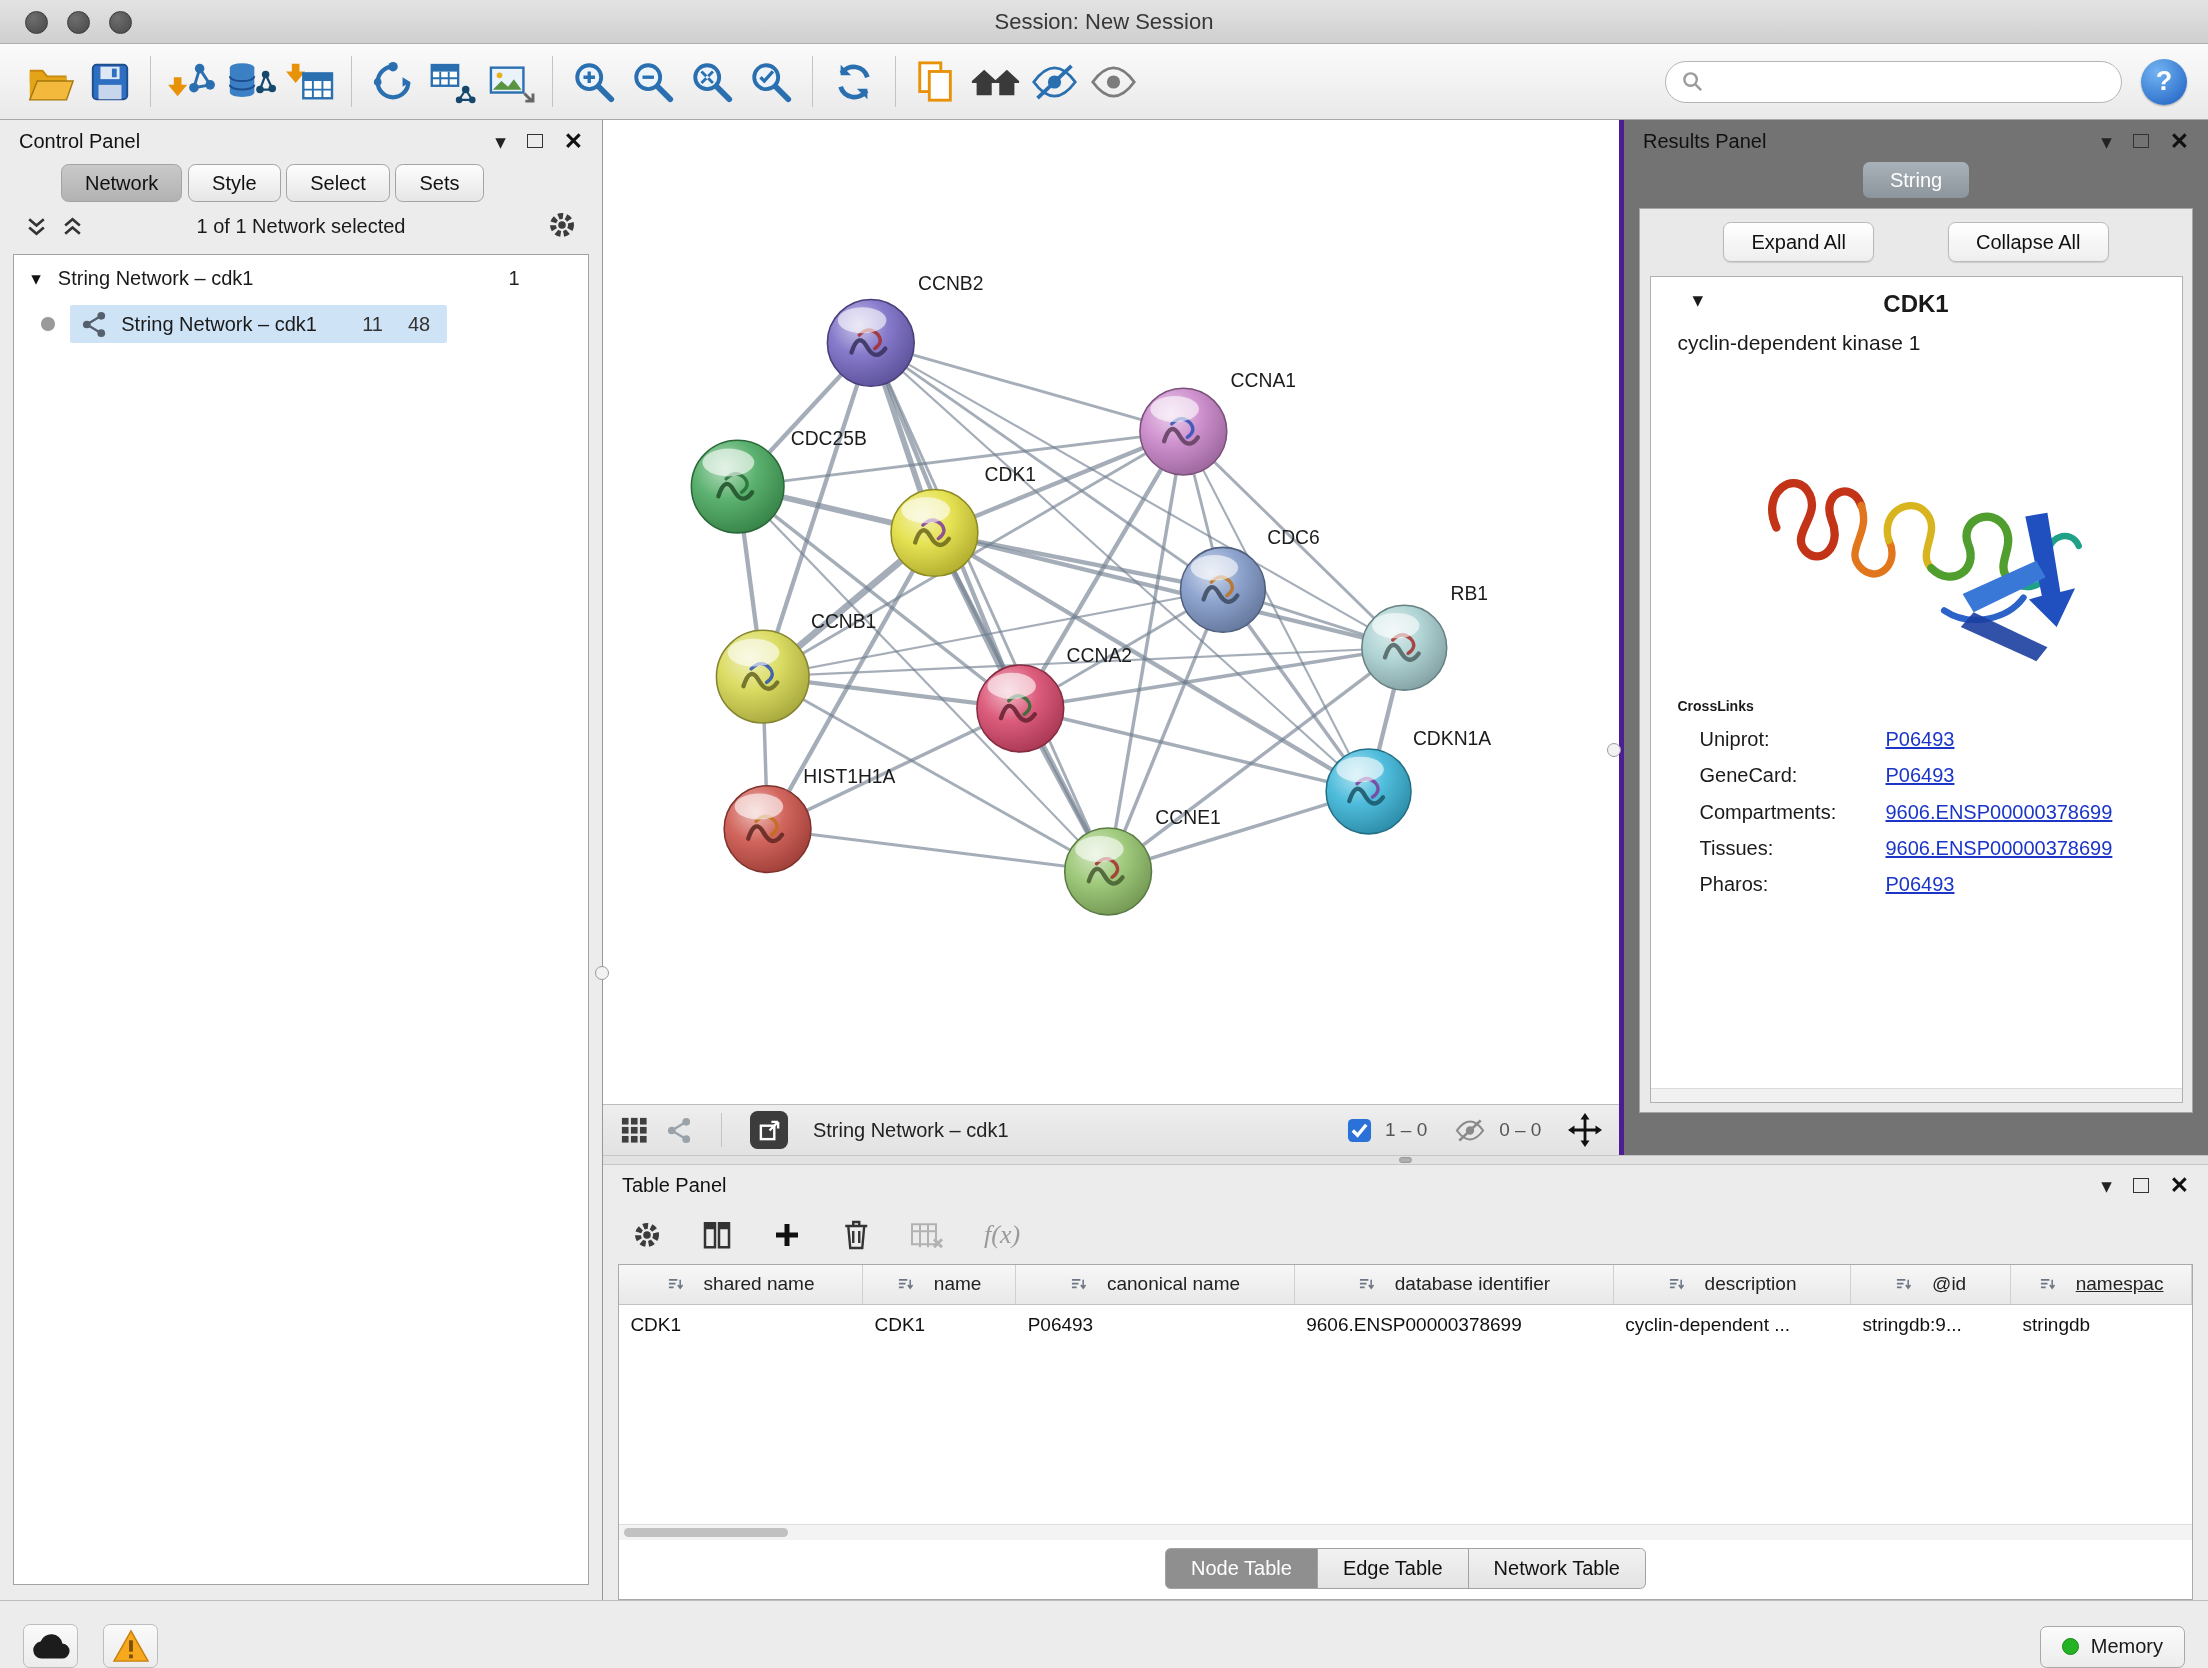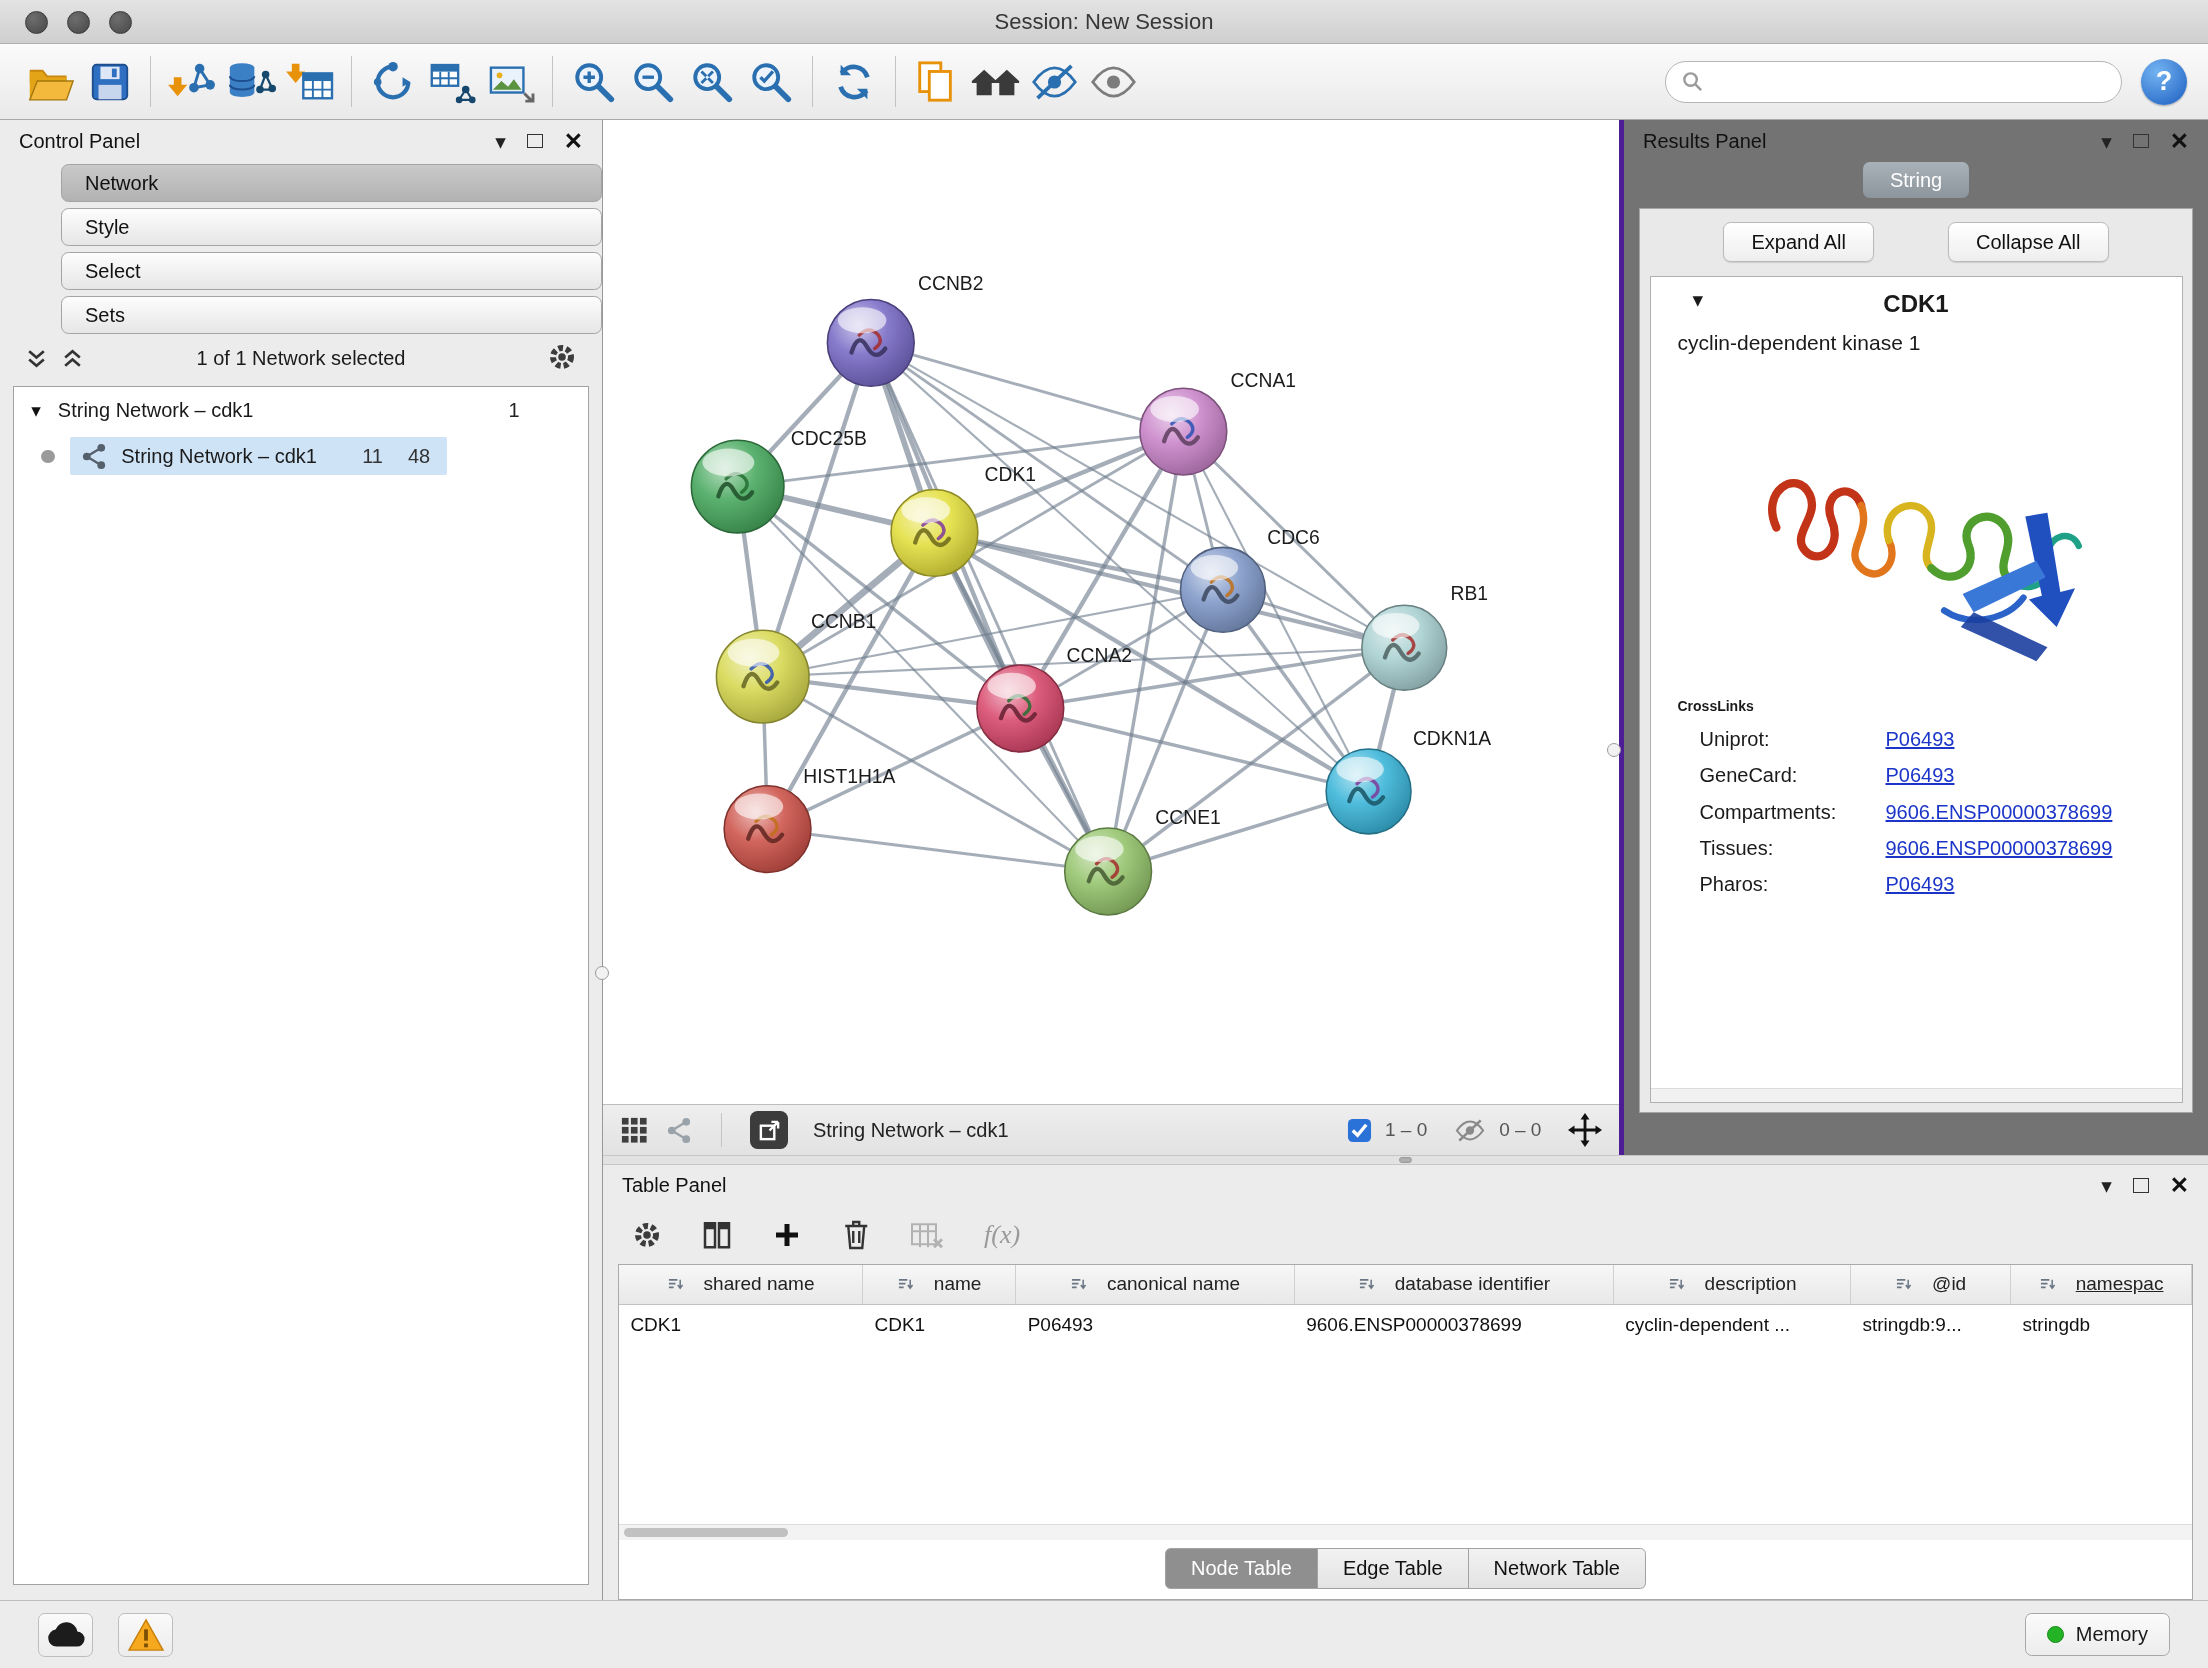--- a/index.html
+++ b/index.html
@@ -26,21 +26,21 @@
 
   
   .panel-header { height:42px; flex:0 0 42px; display:flex; align-items:center; padding:0 19px; font-size:20px; color:#111; }
   .ph-spacer { flex:1; }
   .ph-ic { margin-left:21px; color:#222; font-size:21px; line-height:1; cursor:default; }
   .float-ic { width:16px; height:14.3px; border:1.9px solid #333; margin-left:21px; }
   .x-ic { font-weight:bold; font-size:23px; margin-left:21px; color:#111; }
 
   
   .control-panel { width:603px; flex:0 0 603px; border-right:1px solid #989898; display:flex; flex-direction:column; background:#ececec; }
-  .cp-tabs { display:flex; gap:5.7px; padding:1.9px 0 0 61px;flex-direction:column; }
+  .cp-tabs { display:flex; gap:5.7px; padding:1.9px 0 0 61px; }
   .cp-tab { padding:6.7px 23px; font-size:20px; border:1px solid #a4a4a4; border-radius:7.6px; background:linear-gradient(#fdfdfd,#e6e6e6); color:#111; }
   .cp-tab.active { background:linear-gradient(#c9c9c9,#b2b2b2); }
   .cp-sub { height:48px; flex:0 0 48px; position:relative; display:flex; align-items:center; padding:0 25px; }
   .cp-sub-text { position:absolute; left:0; right:0; text-align:center; font-size:20px; color:#1a1a1a; }
   .cp-sub .left-ics { display:flex; gap:13.3px; z-index:2; }
   .cp-sub .gear { margin-left:auto; z-index:2; }
   .cp-tree { flex:1; margin:3.8px 13.3px 15px; background:#fff; border:1px solid #a2a2a2; overflow:hidden; }
   .tree-row { height:46px; display:flex; align-items:center; font-size:20px; padding:0 17px; }
   .tree-caret { font-size:19px; margin-right:17px; color:#111; }
   .tree-root-count { margin-left:auto; padding-right:51px; color:#222; }
@@ -101,21 +101,21 @@
   .tp-body { flex:1; background:#fff; }
   .tp-hscroll { height:16px; flex:0 0 16px; background:#f3f3f3; border-top:1px solid #ddd; position:relative; }
   .hthumb { position:absolute; left:4.8px; top:2.9px; width:164px; height:9.5px; border-radius:4.8px; background:#c1c1c1; }
   .tp-tabs { display:flex; justify-content:center; padding:8.6px 0 10.5px; flex:0 0 auto; }
   .tp-tab { font-size:20px; padding:7.6px 25px; border:1px solid #a2a2a2; background:linear-gradient(#f2f2f2,#e3e3e3); margin-left:-1px; color:#111; }
   .tp-tab:first-child { border-radius:5.7px 0 0 5.7px; margin-left:0; }
   .tp-tab:last-child { border-radius:0 5.7px 5.7px 0; }
   .tp-tab.active { background:#8f8f8f; color:#fff; }
 
   
-  .statusbar { height:68px; flex:0 0 68px; border-top:1px solid #bcbcbc; background:#ececec; display:flex; align-items:center; padding:0 38px; gap:25px; }
+  .statusbar { height:68px; flex:0 0 68px; border-top:1px solid #bcbcbc; background:#ececec; display:flex; align-items:flex-end; padding:0 23px; gap:25px; }
   .sb-btn { width:55px; height:44px; border:1px solid #bdbdbd; border-radius:6.7px; background:linear-gradient(#fafafa,#ececec); display:flex; align-items:center; justify-content:center; }
   .memory-btn { margin-left:auto; display:flex; align-items:center; gap:11.4px; border:1px solid #a8a8a8; border-radius:6.7px; background:linear-gradient(#fbfbfb,#ececec); padding:8.6px 21px; font-size:20px; }
   .mem-dot { width:17px; height:17px; border-radius:50%; background:#24b324; border:1px solid #188818; }
 </style>
 </head>
 <body>
 
 <div id="app">
 
   <div class="titlebar">

